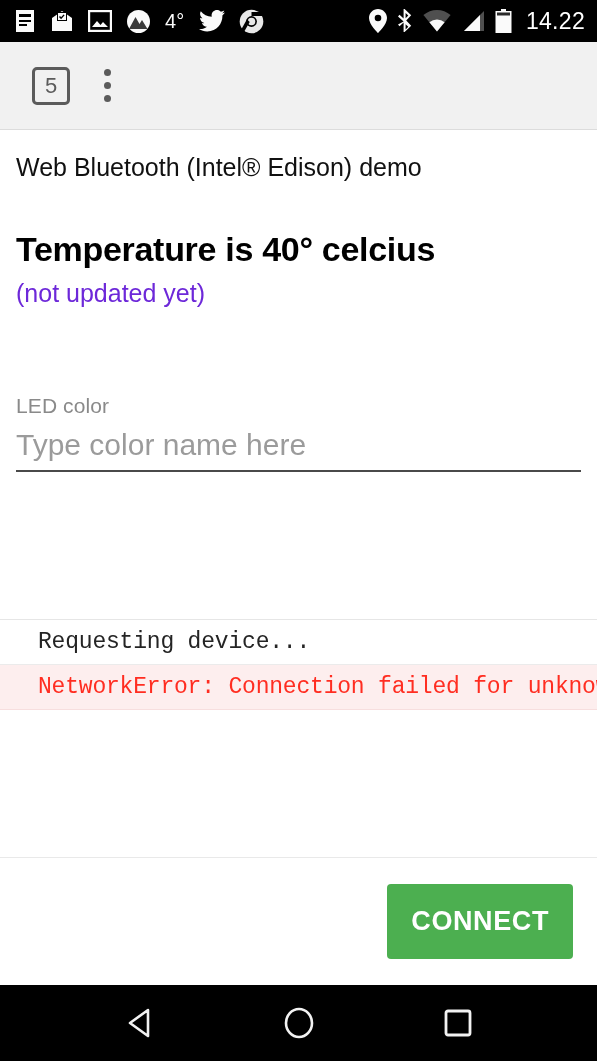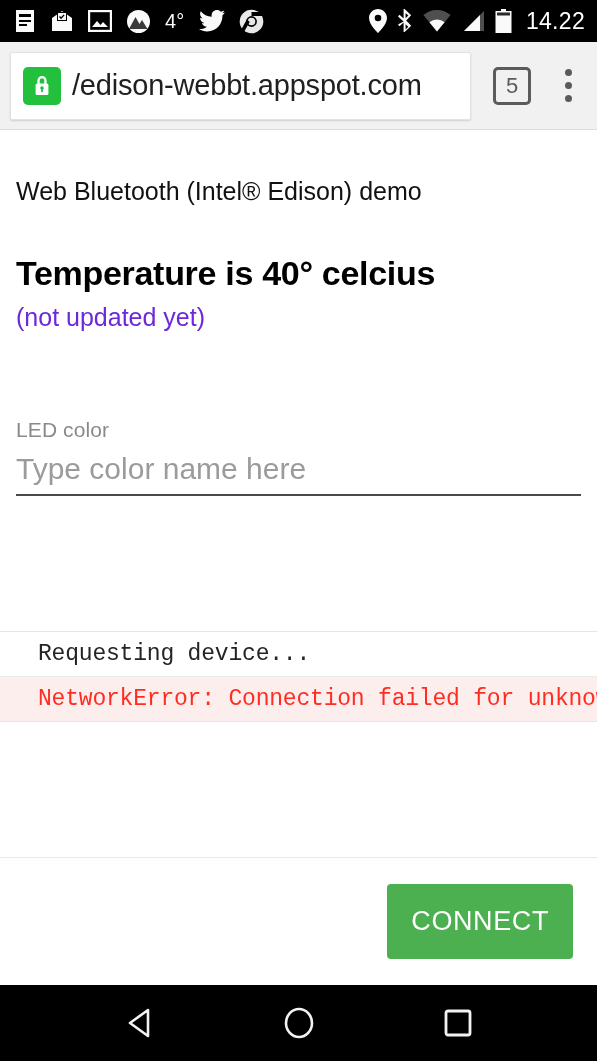--- a/index.html
+++ b/index.html
@@ -121,21 +121,21 @@
 
   
   .page {
     flex: 1;
     background: #ffffff;
     display: flex;
     flex-direction: column;
     min-height: 0;
     overflow: hidden;
   }
-  .content { padding: 22px 16px 0 16px; margin-top: 24px; }
+  .content { padding: 22px 16px 0 16px; }
   .demo-title {
     font-size: 25px;
     color: #111111;
     line-height: 1.2;
   }
   .temp-heading {
     margin-top: 48px;
     font-size: 34px;
     font-weight: bold;
     color: #000000;
@@ -218,21 +218,21 @@
     justify-content: flex-end;
     flex: none;
   }
   .btn-connect {
     background: #4CAF50;
     color: #ffffff;
     border: none;
     border-radius: 4px;
     font-family: "Liberation Sans", sans-serif;
     font-size: 27px;
-    font-weight: normal;
+    font-weight: bold;
     letter-spacing: .6px;
     padding: 22px 24px;
     cursor: pointer;
   }
 
   
   .navbar {
     height: 76px;
     background: #000000;
     display: flex;
@@ -327,31 +327,20 @@
           <path d="M6 0h5v2H6z"></path>
           <rect x="0.5" y="2" width="16" height="22" fill="#fafafa"></rect>
           <rect x="2" y="3.5" width="13" height="3" fill="#2a2a2a"></rect>
         </svg>
       </span>
       <span class="status-clock">14.22</span>
     </div>
   </div>
 
   <div class="toolbar">
-    <div class="omnibox">
-      <span class="lock-badge">
-        <svg width="20" height="22" viewBox="0 0 20 22">
-          <path d="M10 1a4.6 4.6 0 0 0-4.6 4.6V9h2.3V5.6a2.3 2.3 0 1 1 4.6 0V9h2.3V5.6A4.6 4.6 0 0 0 10 1z" fill="#fff"></path>
-          <rect x="3.6" y="8.6" width="12.8" height="11.4" rx="1.6" fill="#fff"></rect>
-          <circle cx="10" cy="13" r="1.8" fill="#22c03c"></circle>
-          <rect x="9.1" y="13" width="1.8" height="4" fill="#22c03c"></rect>
-        </svg>
-      </span>
-      <span class="url-text">/edison-webbt.appspot.com</span>
-    </div>
     <div class="tab-count">5</div>
     <div class="menu-dots">
       <i></i>
         <i></i>
         <i></i>
     </div>
   </div>
 
   <div class="page">
     <div class="content">

